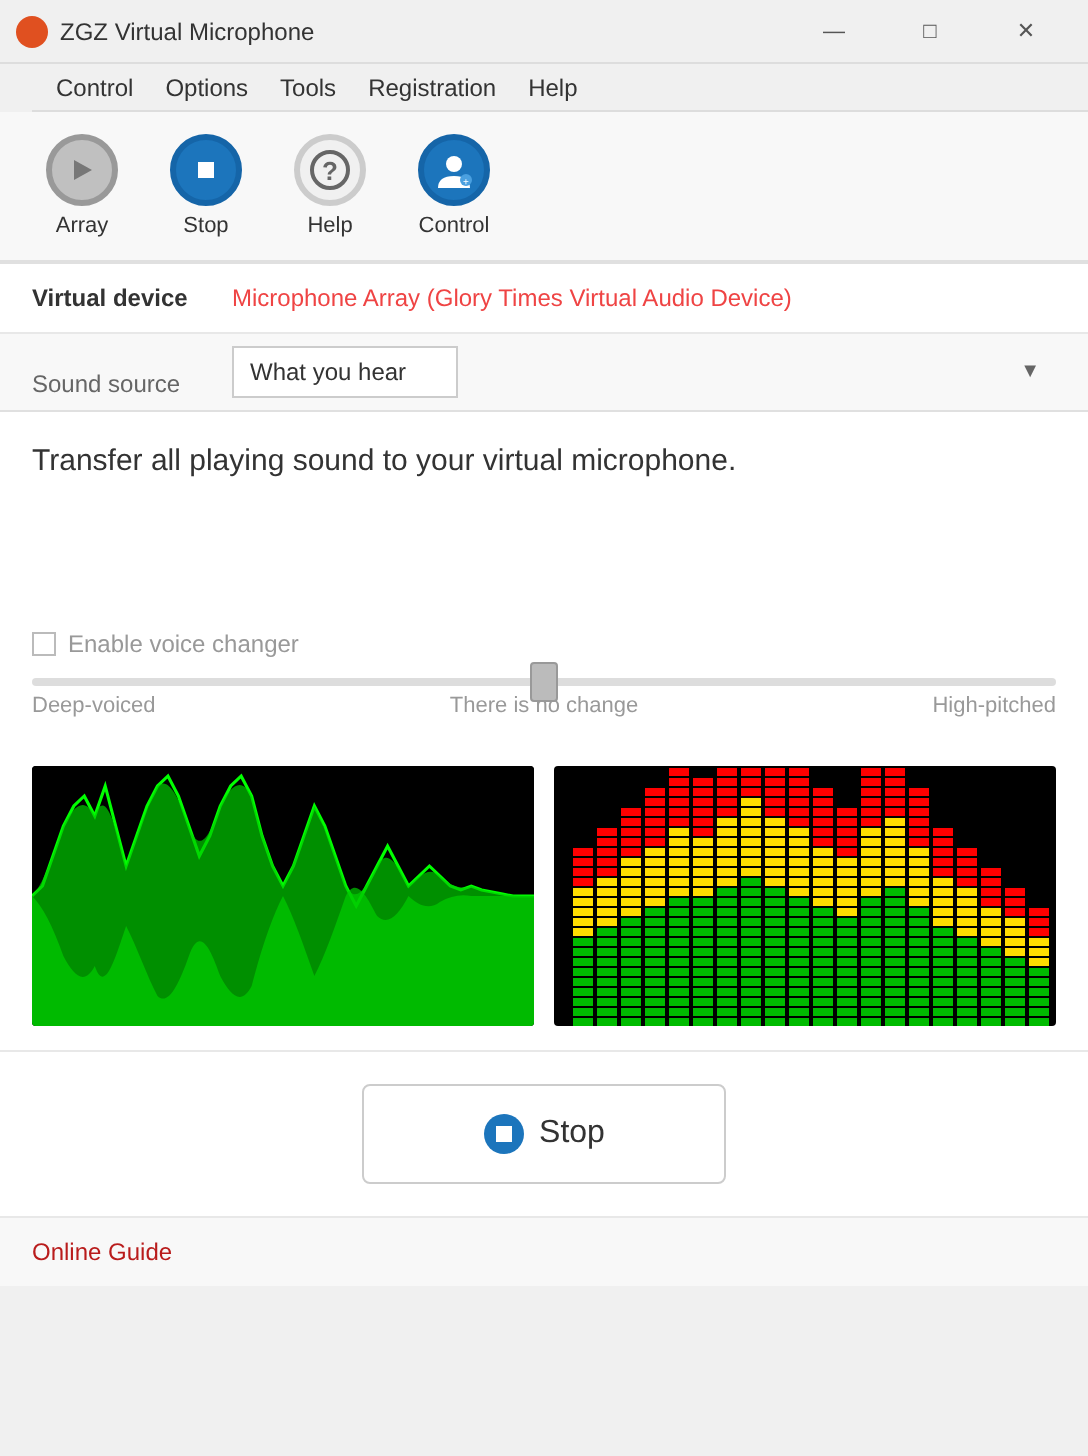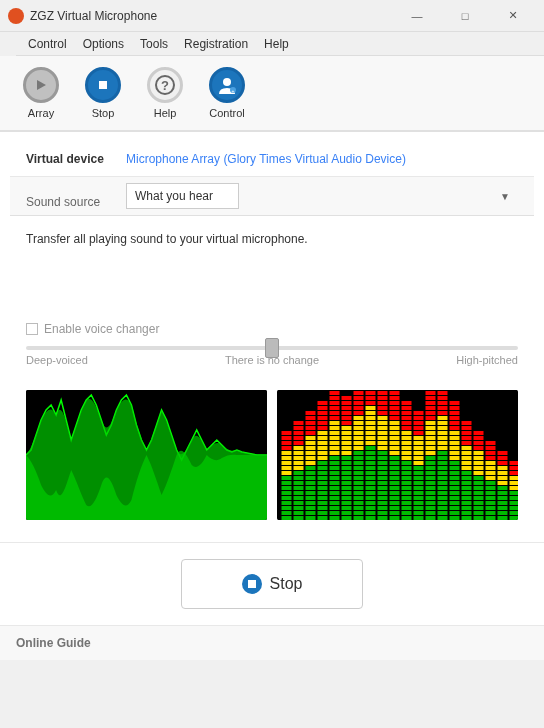--- a/index.html
+++ b/index.html
@@ -137,39 +137,39 @@
 
     
     .support-icon {
       background: #1c75bc;
       border: 3px solid #1565a8;
     }
 
     
     .main-content {
       background: white;
-      padding: 10px;
+      padding: 0;
     }
 
     
     .device-row {
       display: flex;
       align-items: center;
       padding: 10px 16px;
       border-bottom: 1px solid #e8e8e8;
       background: white;
     }
     .device-label {
       font-weight: 600;
       color: #333;
       min-width: 100px;
       font-size: 12px;
     }
     .device-value {
-      color: #3b82f6;
+      color: #ef4444;
       font-size: 12px;
       text-align: right;
     }
 
     
     .sound-source-row {
       display: flex;
       align-items: flex-end;
       padding: 6px 16px;
       background: #f8f8f8;
@@ -203,21 +203,21 @@
       transform: translateY(-50%);
       pointer-events: none;
       color: #666;
       font-size: 10px;
     }
 
     
     .info-text {
       padding: 16px 16px 8px 16px;
       color: #333;
-      font-size: 12px;
+      font-size: 15px;
     }
 
     
     .spacer { height: 60px; }
 
     
     .voice-changer-section {
       padding: 8px 16px;
     }
     .voice-changer-checkbox {
@@ -330,24 +330,23 @@
     .footer {
       display: flex;
       align-items: center;
       justify-content: space-between;
       padding: 10px 16px;
       background: #f8f8f8;
       font-size: 12px;
       color: #555;
     }
     .online-guide {
-      color: #737373;
+      color: #b91c1c;
       cursor: pointer;
       text-decoration: none;
-      font-weight: bold;
     }
 
     
     .waveform-svg { width: 100%; height: 100%; }
   </style>
 </head>
 <body>
 
 <div class="titlebar">
   <div class="titlebar-icon"></div>

